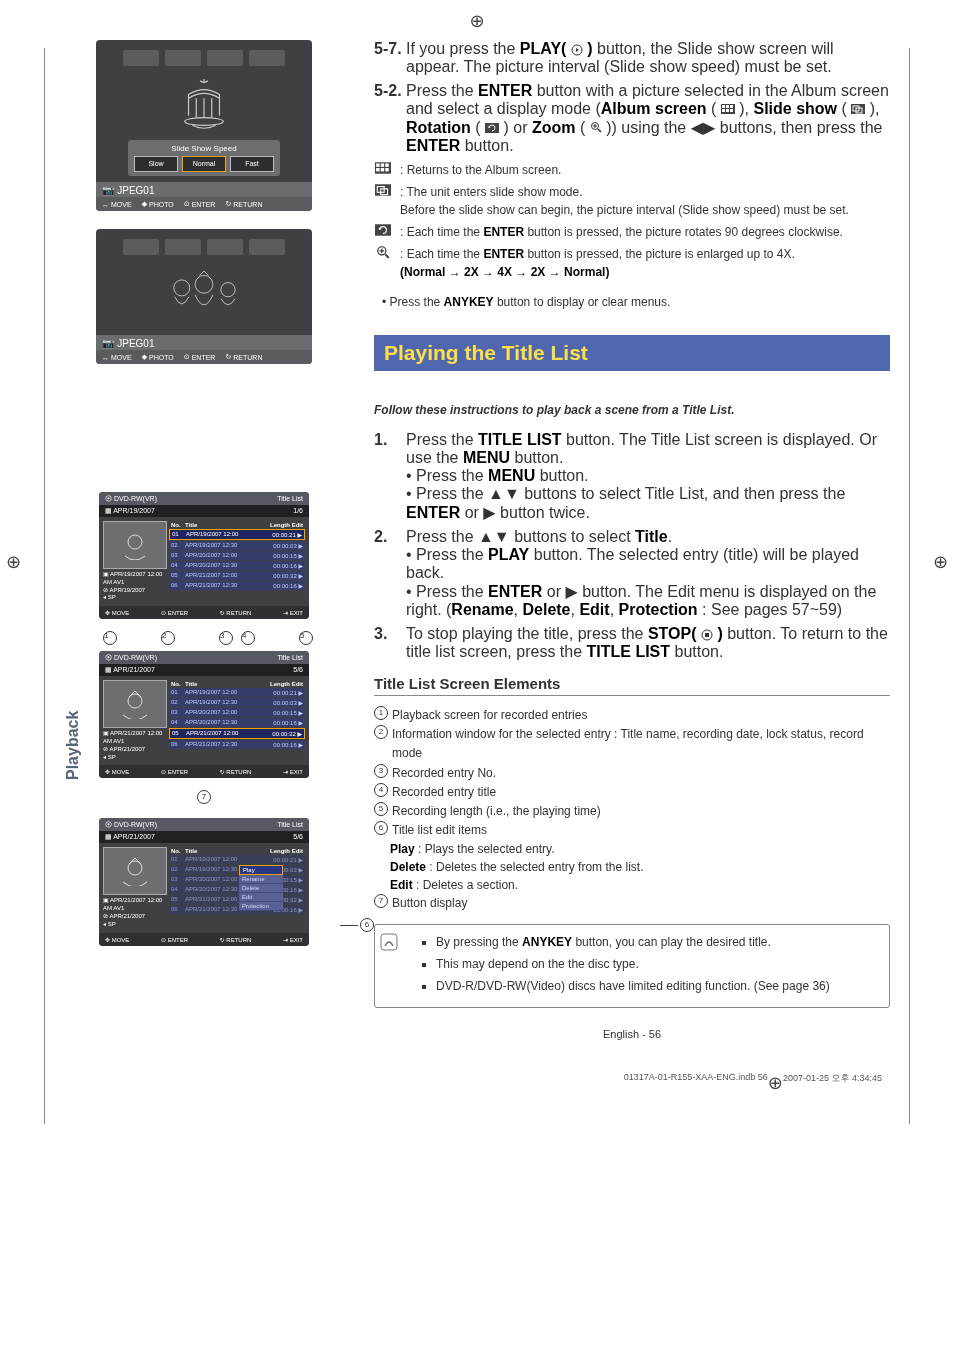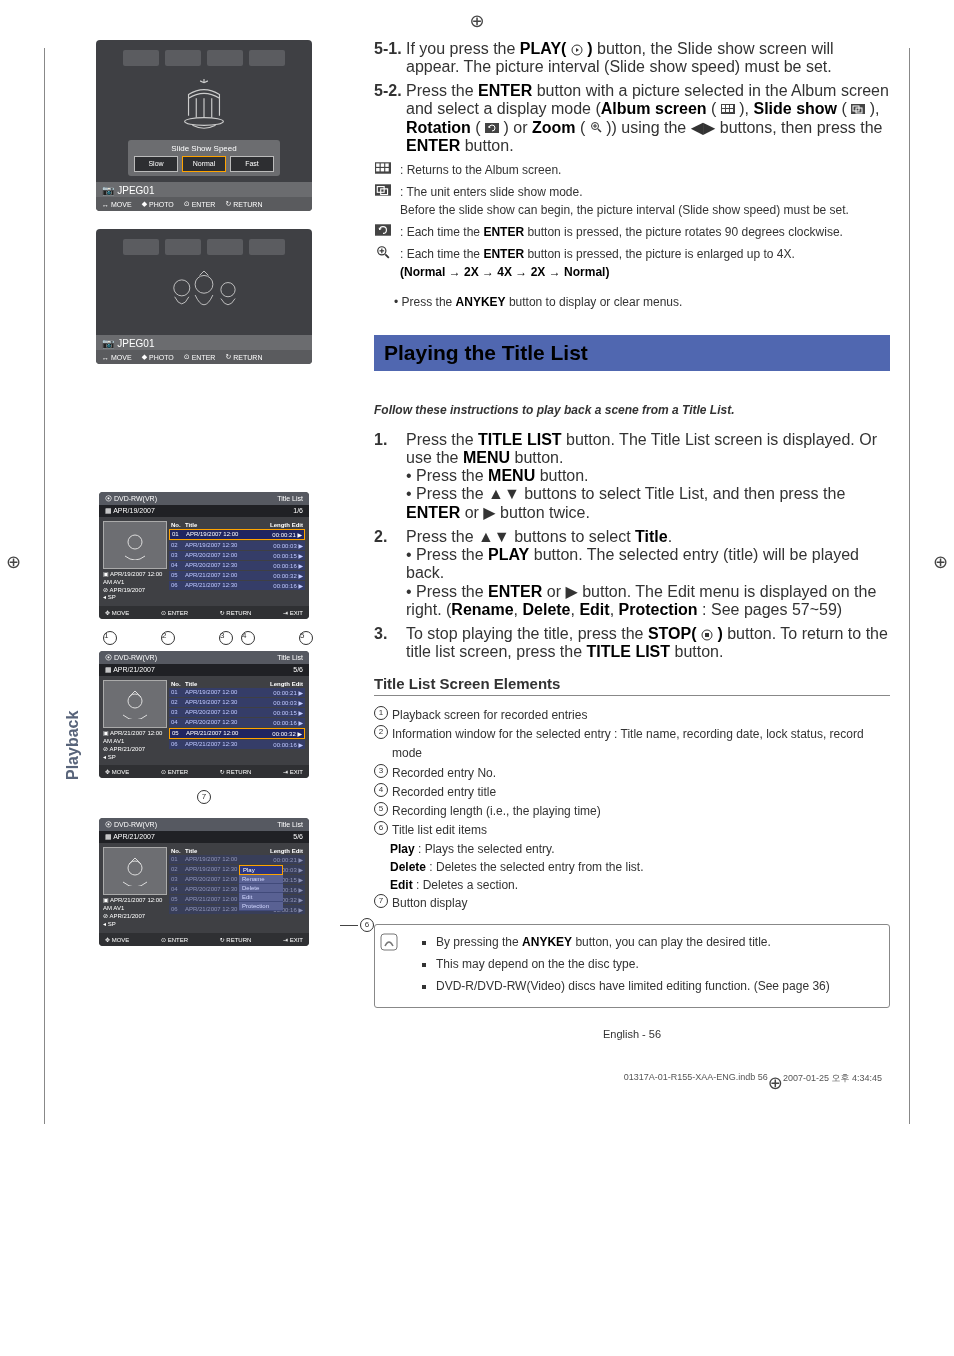--- a/index.html
+++ b/index.html
@@ -35,34 +35,34 @@
 .line-art-svg2 { width:80px; height:60px; }
 .speed-box { background:#6c6d70; border-radius:3px; padding:4px 6px; width:140px; margin:0 auto;}
 .speed-row { display:flex; gap:4px; margin-top:3px;}
 .speed-btn { flex:1; text-align:center; background:#2d2e31; border:1px solid #bbb; height:14px; line-height:14px; font-size:7px;}
 .speed-btn.active { border-color:#ffa400;}
 .jpeg-row { background:#6b6c6f; margin:6px -8px -2px; padding:3px 6px; font-size:10px;}
 .ctrl-row { background:#5a5b5e; margin:0 -8px -8px; padding:3px 6px; display:flex; gap:10px; font-size:7px; border-radius:0 0 4px 4px;}
 .ctrl-row span { display:flex; align-items:center; gap:2px;}
 h2.section {
   background:#5067b0;
-  color:#000000;
+  color:#fde047;
   font-size:21px;
   font-weight:bold;
   padding:6px 10px;
   margin:24px 0 30px 0;
 }
 .righttext p, .righttext li { font-size:12px; line-height:1.5; }
 .righttext b, .righttext strong { color:#000; }
 .step { display:flex; gap:4px; margin-bottom:6px;}
 .step .lbl { font-weight:bold; min-width:28px;}
 .iconline { display:flex; gap:8px; align-items:flex-start; margin-bottom:4px; font-size:12px; line-height:1.5;}
 .smallicon { width:18px; height:14px; flex:0 0 auto; display:flex; align-items:center; justify-content:center;}
 .smallicon svg { width:16px; height:14px; }
-.bullet { margin-left:20px; font-size:12px; line-height:1.5;}
+.bullet { margin-left:8px; font-size:12px; line-height:1.5;}
 .sub-heading { font-weight:bold; font-size:15px; border-bottom:1px solid #888; padding-bottom:3px; margin:14px 0 10px;}
 .follow { font-weight:bold; font-style:italic; font-size:12px;}
 .note-box { border:1px solid #888; border-radius:3px; padding:8px 5px; margin-top:10px; display:flex; gap:24px;}
 .note-box .nicon { width:18px; height:18px; flex:0 0 auto;}
 .note-box ul { margin:0; padding-left:14px; font-size:12px;}
 .note-box li { margin-bottom:4px; list-style:square;}
 .sidetab {
   position:absolute;
   left:64px;
   top:780px;
@@ -433,21 +433,21 @@
         <div class="six-marker">
             <span class="six-line"></span>
             <span class="circle-num">6</span>
           </div>
       </div>
 
     </div>
 
     <div class="col-right righttext">
       <div class="step">
-        <span class="lbl">5-1.</span>
+        <span class="lbl">5-7.</span>
         <span>If you press the <b>PLAY( <svg width="12" height="12" viewBox="0 0 12 12" style="vertical-align:-2px;">
                 <circle cx="6" cy="6" r="5" fill="none" stroke="#333"></circle>
                 <path d="M5 4 L8 6 L5 8 Z" fill="#333"></path>
               </svg> )</b> button, the Slide show screen will appear. The picture interval (Slide show speed) must be set.</span>
       </div>
       <div class="step">
         <span class="lbl">5-2.</span>
         <span>Press the <b>ENTER</b> button with a picture selected in the Album screen and select a display mode (<b>Album screen</b> ( <svg width="14" height="10" viewBox="0 0 14 10">
               <rect x="0" y="0" width="14" height="10" fill="#444"></rect>
               <g fill="#fff">

